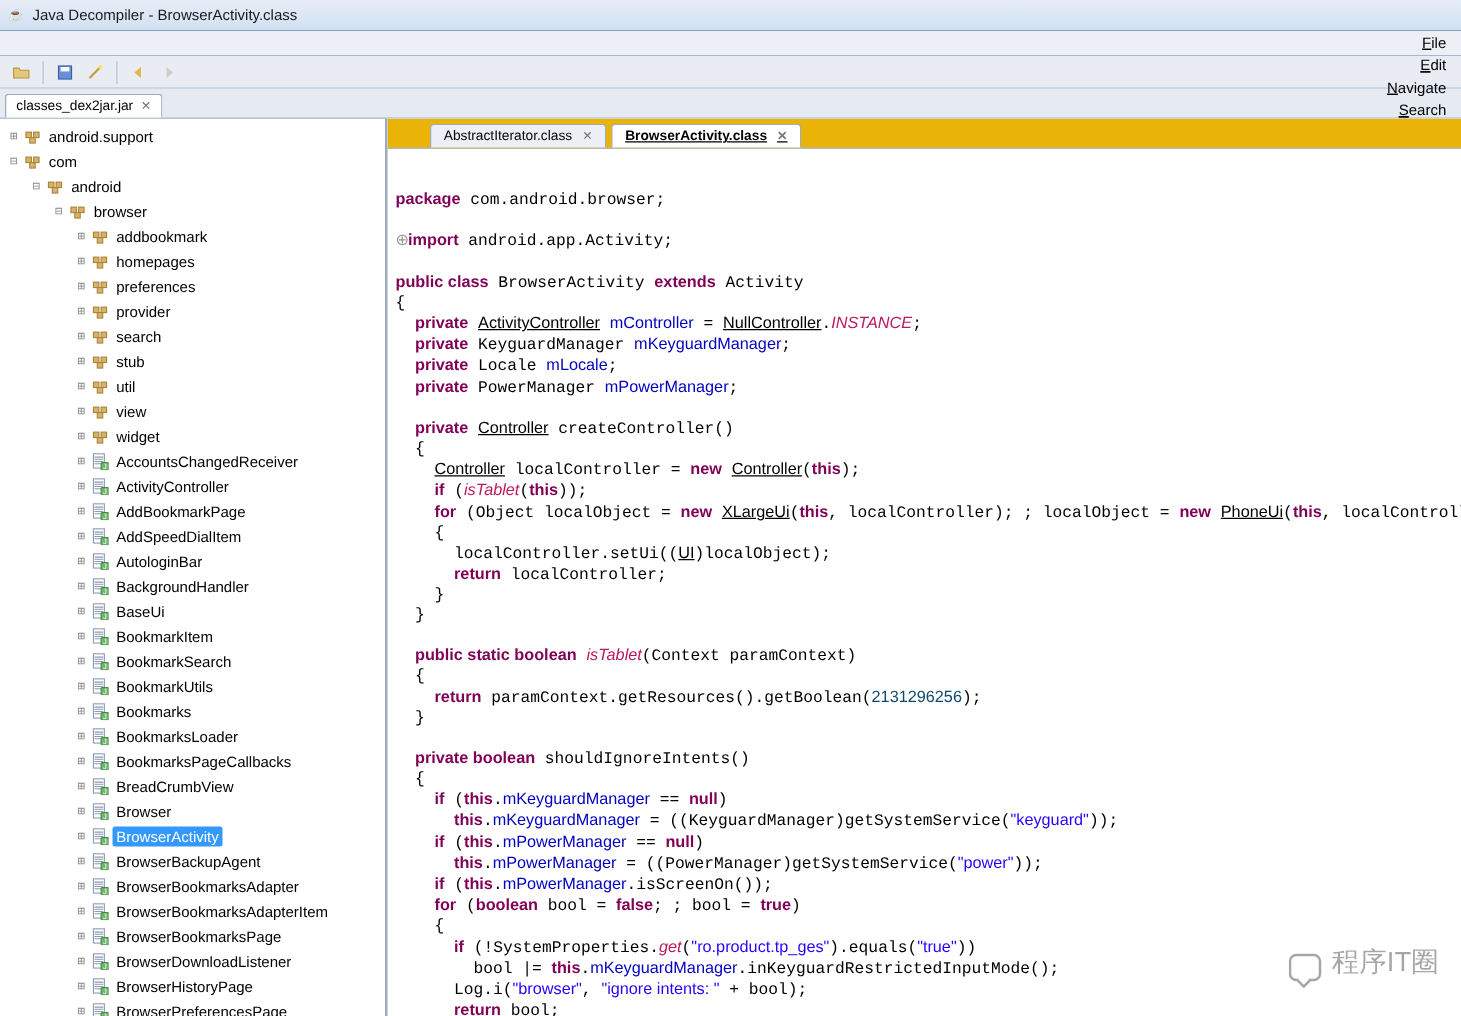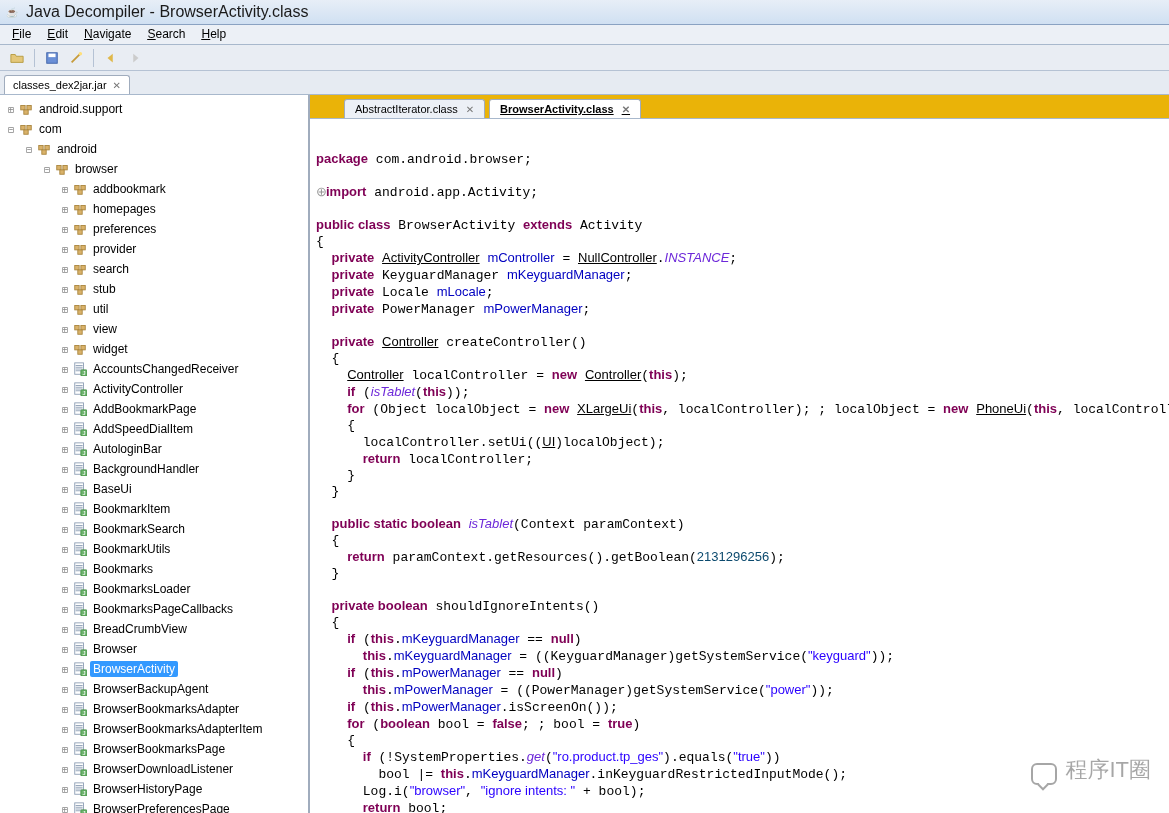--- a/index.html
+++ b/index.html
@@ -1,24 +1,24 @@
 <!DOCTYPE html>
 <html><head>
 <meta charset="utf-8">
 <style>
 * { margin:0; padding:0; box-sizing:border-box; font-family:Tahoma,Arial,sans-serif; }
 body { width:1169px; height:813px; background:#fff; overflow:hidden; position:relative; }
 
 
-.titlebar { height:25px; background:linear-gradient(#e7eef7,#d0e0f2); border-bottom:1px solid #8aa2c2; display:flex; align-items:center; padding:0 6px; font-size:16px; color:#1a1a1a; }
+.titlebar { height:25px; background:linear-gradient(#e7eef7,#d0e0f2); border-bottom:1px solid #8aa2c2; display:flex; align-items:center; padding:0 6px; font-size:12px; color:#1a1a1a; }
 .titlebar .appicon { width:14px; height:14px; margin-right:6px; display:inline-flex; align-items:center; justify-content:center; font-size:10px; }
 .titlebar .appicon::before { content:"\2615"; color:#c77f1f; }
 
 
-.menubar { height:20px; background:#ecf0f6; border-bottom:1px solid #a8b8cc; display:flex; align-items:flex-start; font-size:12px; padding:0 4px; }
+.menubar { height:20px; background:#ecf0f6; border-bottom:1px solid #a8b8cc; display:flex; align-items:flex-end; font-size:12px; padding:0 4px;flex-direction:column; }
 .menubar span { padding:2px 8px; cursor:default; text-decoration:underline; text-decoration-color:transparent; }
 .menubar span::first-letter { text-decoration:underline; }
 
 
 .toolbar { height:26px; background:#e9edf3; border-bottom:1px solid #b5c2d4; display:flex; align-items:center; padding:0 6px; gap:2px; }
 .tbtn { width:22px; height:22px; display:flex; align-items:center; justify-content:center; border-radius:2px; }
 .tbtn svg { width:14px; height:14px; }
 
 
 .proj-tabs { height:24px; background:#e6ebf2; border-bottom:1px solid #a8b8cc; display:flex; align-items:flex-end; padding:0 4px; }
@@ -44,21 +44,21 @@
 .etabs { height:24px; background:#eab308; border-bottom:1px solid #a8b8cc; display:flex; align-items:flex-end; padding:3px 4px 0 34px; gap:4px; }
 .etab { border:1px solid #a0acbd; border-bottom:none; padding:3px 10px; font-size:11px; background:#ecf0f6; display:flex; gap:8px; align-items:center; border-radius:3px 3px 0 0; }
 .etab.active { background:#fff; font-weight:bold;text-decoration:underline; }
 .etab .x { color:#777; font-size:10px; cursor:pointer; }
 
 .code { flex:1; overflow:auto; font-family:"Courier New",monospace; font-size:13px; line-height:16px; white-space:pre; padding:4px 6px;margin-top:28px; }
 .kw{color:#7f0055;font-weight:bold}
 .str{color:#2a00ff}
 .num{color:#0c4a6e}
 .idf{color:#0000c0}
-.sti{color:#6d28d9;font-style:italic}
+.sti{color:#be185d;font-style:italic}
 .und{text-decoration:underline}
 .gut{color:#999;display:inline-block;width:10px;text-align:center}
 
 .watermark { position:absolute; right:18px; bottom:28px; font-size:22px; color:rgba(0,0,0,.35); font-family:"Microsoft YaHei","SimHei",sans-serif; display:flex; align-items:flex-end; gap:8px; pointer-events:none; }
 .watermark .bub { width:26px; height:22px; border:2px solid rgba(0,0,0,.35); border-radius:6px; position:relative; }
 .watermark .bub::after { content:""; position:absolute; bottom:-6px; left:6px; width:6px; height:6px; border-left:2px solid rgba(0,0,0,.35); border-bottom:2px solid rgba(0,0,0,.35); transform:rotate(-45deg); background:#fff; }
 </style>
 </head>
 <body>
 

